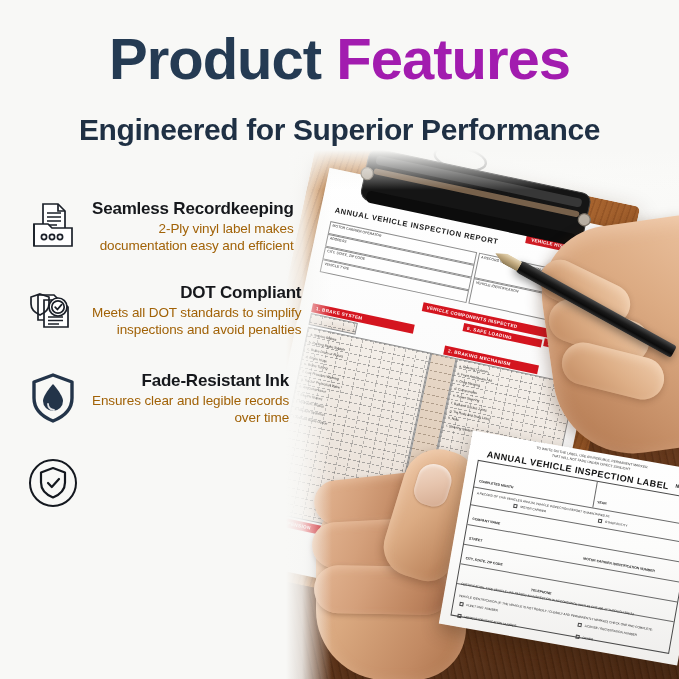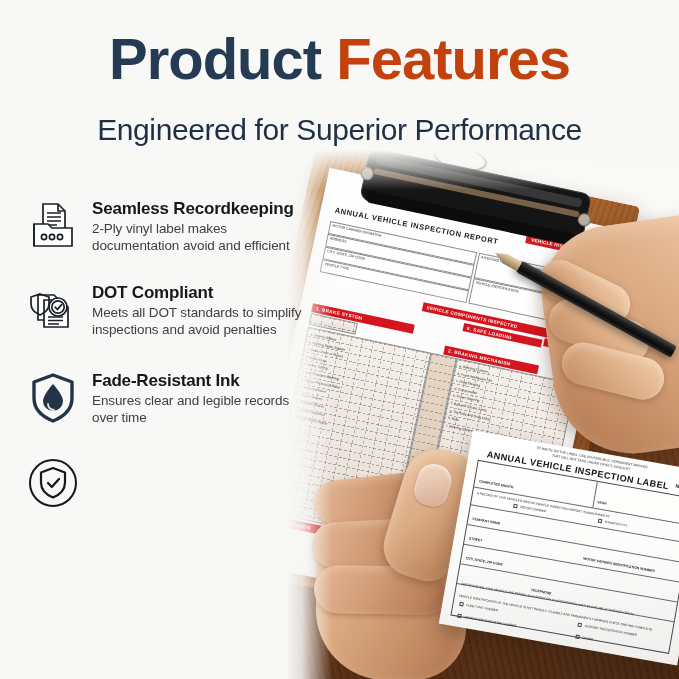--- a/index.html
+++ b/index.html
@@ -197,36 +197,36 @@
 
   
   .title {
     position:absolute; left:0; right:0; top:26px;
     text-align:center;
     font-size: 58px; font-weight: 700; letter-spacing: -1px;
     line-height: 66px;
     z-index: 80;
   }
   .t-dark { color:#253b53; }
-  .t-red  { color:#c2410c; }
+  .t-red  { color:#a21caf; }
 
   .subtitle {
     position:absolute; left:0; right:0; top:113px;
     text-align:center;
-    font-size: 30px; font-weight: 400; color:#1f3044;
+    font-size: 30px; font-weight: 700; color:#1f3044;
     letter-spacing:-0.4px;
     z-index: 80;
   }
 
   .features { position:absolute; left:22px; top:196px; width:310px; z-index: 85; }
   .feature { position:relative; display:flex; align-items:flex-start; margin-bottom: 22px; }
   .f-icon  { width:62px; min-width:62px; height:62px; display:flex; align-items:flex-start; justify-content:center; padding-top:2px;}
-  .f-body  { padding-left:8px; padding-top:2px; }
+  .f-body  { padding-left:8px; padding-top:2px;text-align:right; }
   .f-title { font-size:17px; font-weight:700; color:#16181c; line-height:21px; letter-spacing:-0.2px; }
-  .f-desc  { font-size:13.5px; color:#404040; line-height:17px; margin-top:1px; letter-spacing:-0.1px;}
+  .f-desc  { font-size:13.5px; color:#a16207; line-height:17px; margin-top:1px; letter-spacing:-0.1px;}
   .feature:nth-child(2) { margin-bottom: 26px; }
   .feature:nth-child(3) { margin-bottom: 24px; }
 </style>
 </head>
 <body>
 
 <div id="page">
 
   <div class="photo">
 
@@ -384,21 +384,21 @@
           <path d="M8 26 v22"></path>
           <circle cx="18" cy="39" r="2.6"></circle>
           <circle cx="26" cy="39" r="2.6"></circle>
           <circle cx="34" cy="39" r="2.6"></circle>
         </svg>
       </div>
       <div class="f-body">
         <div class="f-title">Seamless Recordkeeping</div>
         <div class="f-desc">
           <span>2-Ply vinyl label makes</span><br>
-          <span>documentation avoid and efficient</span>
+          <span>documentation easy and efficient</span>
         </div>
       </div>
     </div>
 
     <div class="feature">
       <div class="f-icon">
         <svg width="56" height="56" viewBox="0 0 56 56" fill="none" stroke="#1b2029" stroke-width="1.7">
           <path d="M13 38 V13 h16 l6 6 v19 z" fill="#fff"></path>
           <path d="M19 45 V18 h17 l7 7 v20 z" fill="#fff"></path>
           <path d="M36 18 v7 h7"></path>

